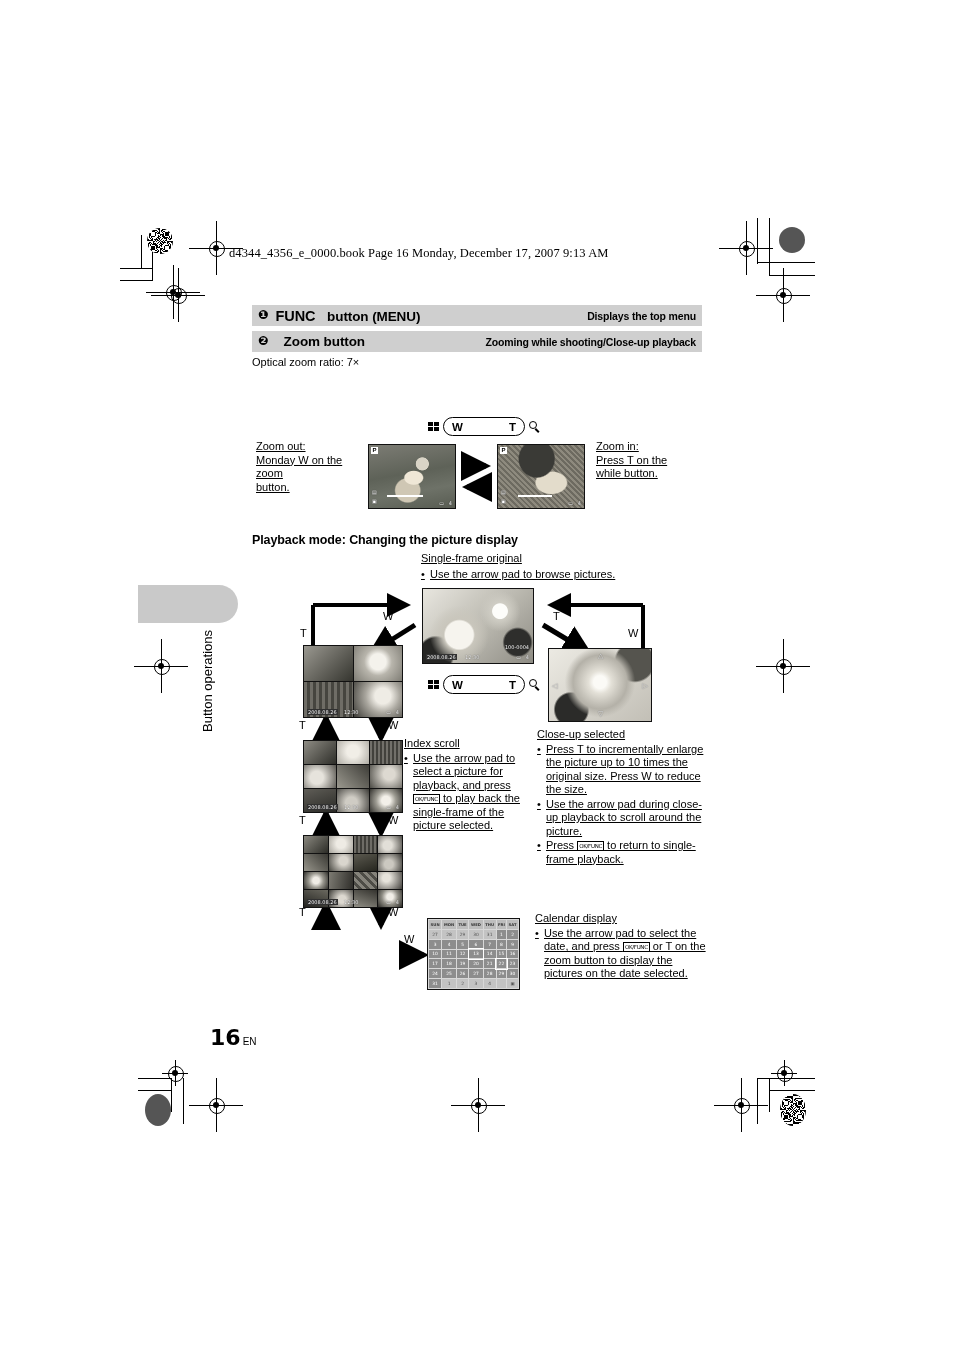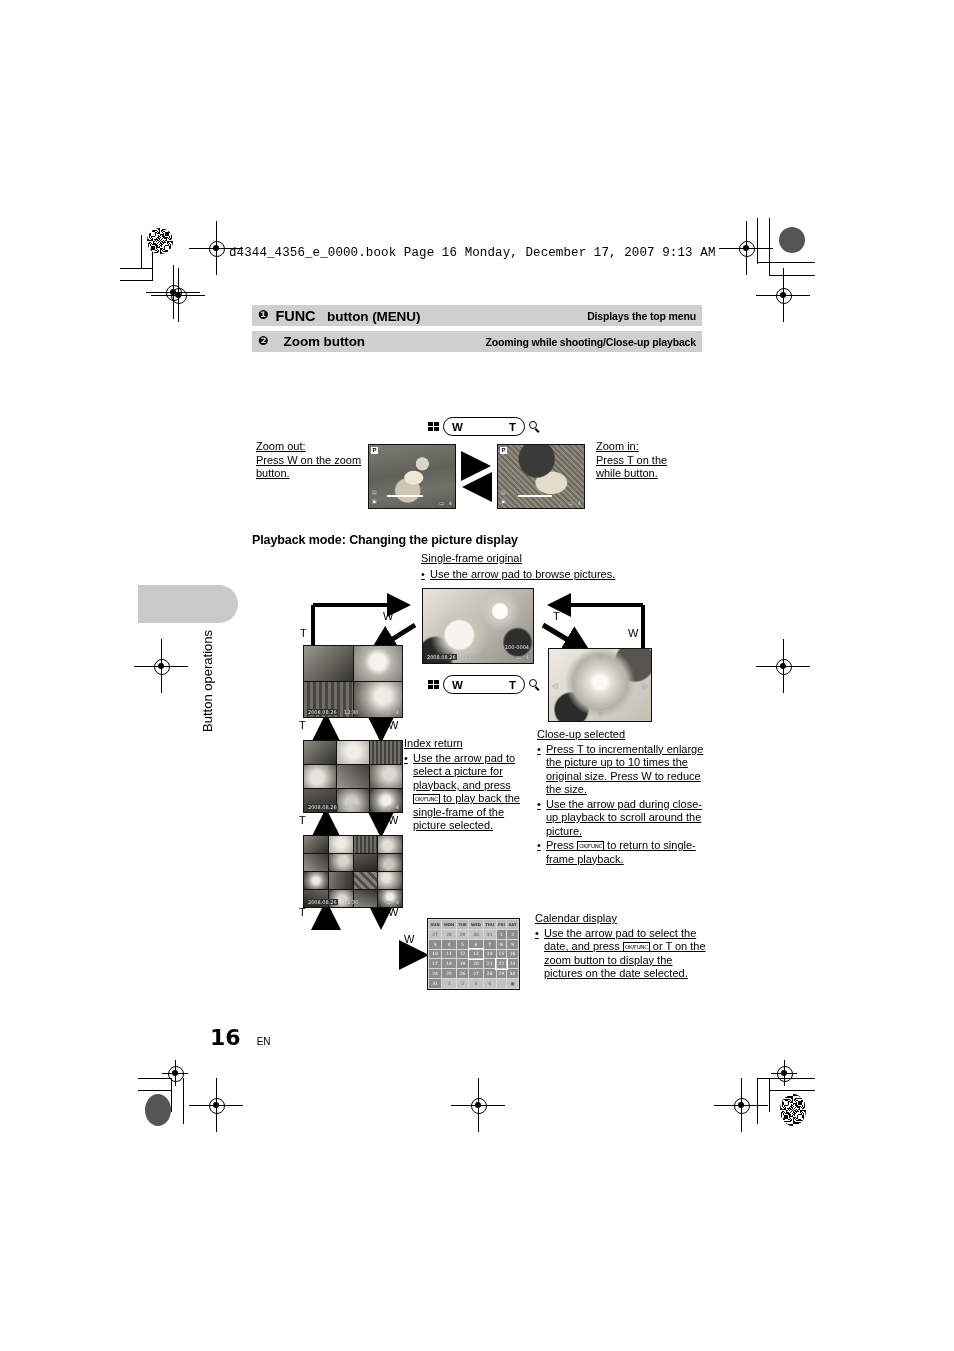--- a/index.html
+++ b/index.html
@@ -17,21 +17,21 @@
   .reg.long .v{top:-14px;height:54px;}
 
   .dot{position:absolute;border-radius:50%;}
   .dot.solid{background:#555;}
   .dot.hatch{background:
      repeating-conic-gradient(from 0deg,#000 0deg 2deg,#fff 2deg 4deg);}
 
   .cropline{position:absolute;background:#000;}
 
   
-  .filehdr{position:absolute;left:229px;top:246px;font-family:Liberation Mono, monospace;
+  .filehdr{position:absolute;left:229px;top:246px;font-family:Liberation Serif, serif;
            font-size:12.5px;letter-spacing:.1px;white-space:nowrap;}
 
   .content{position:absolute;left:252px;top:305px;width:450px;}
 
   .bar{background:#cfcfcf;height:21px;display:flex;align-items:center;
        padding:0 6px;box-sizing:border-box;margin-bottom:5px;}
   .bar .num{font-size:12.5px;line-height:1;margin-right:7px;
             font-family:"DejaVu Sans",sans-serif;font-weight:700;}
   .bar .ttl{font-size:13.5px;font-weight:700;letter-spacing:-.1px;}
   .bar .ttl .big{font-size:14.5px;font-weight:700;}
@@ -79,21 +79,21 @@
   .arrowlbl{font-size:11px;}
 
   .sidetab{position:absolute;left:138px;top:585px;width:100px;height:38px;
            background:#c9c9c9;border-radius:0 19px 19px 0;}
   .sidetxt{position:absolute;left:200px;top:630px;width:20px;
            writing-mode:vertical-rl;transform:rotate(180deg);
            font-size:13px;white-space:nowrap;}
 
   .pageno{position:absolute;left:210px;top:1025px;}
   .pageno .n{font-size:22px;font-weight:700;font-family:"DejaVu Sans",sans-serif;}
-  .pageno .en{font-size:10px;margin-left:16px;}
+  .pageno .en{font-size:10px;margin-left:2px;}
 
   
   .cal{position:absolute;background:#d8d8d8;border:1px solid #111;box-sizing:border-box;}
   .cal table{border-collapse:collapse;width:100%;height:100%;}
   .cal td,.cal th{font-size:4.4px;font-family:"DejaVu Sans",sans-serif;
        text-align:center;color:#fff;background:#8d8d8d;border:.4px solid #d8d8d8;padding:0;}
   .cal th{background:#bdbdbd;color:#333;font-size:3.8px;}
   .cal td.pale{background:#c3c3c3;color:#555;}
   .cal td.sel{outline:1px solid #fff;}
 
@@ -212,20 +212,21 @@
     <span class="ttl"><span class="big">FUNC</span><span class="norm"> button (MENU)</span></span>
     <span class="right">Displays the top menu</span>
   </div>
 
   <div class="bar" style="margin-bottom:4px;">
     <span class="num">❷</span>
     <span class="ttl"><span class="norm">Zoom button</span></span>
     <span class="right">Zooming while shooting/Close-up playback</span>
   </div>
 
+  <div class="small-txt">Optical zoom ratio: 7×</div>
 </div>
 
 <div class="lever" style="position:absolute;left:428px;top:417px;">
   <span class="idxicon">
       <i></i>
       <i></i>
       <i></i>
       <i></i>
     </span>
   <span class="pill">
@@ -233,21 +234,21 @@
     <span>T</span>
   </span>
   <span class="magn">
       <b></b>
       <u></u>
     </span>
 </div>
 
 <div class="capt" style="position:absolute;left:256px;top:440px;width:110px;">
   <div>Zoom out:</div>
-  <div>Press W on the zoom</div>
+  <div>Monday W on the zoom</div>
   <div>button.</div>
 </div>
 
 <div class="lcd" style="left:368px;top:444px;width:88px;height:65px;position:absolute;">
   <div class="ph" style="background:
     radial-gradient(circle at 62% 30%, #d9d4c6 0 9%, transparent 10%),
     radial-gradient(ellipse at 52% 52%, #efe7d6 0 14%, transparent 16%),
     radial-gradient(ellipse at 45% 72%, #cfc7b4 0 18%, transparent 20%),
     linear-gradient(170deg,#7c7c74 0%,#5e6258 45%,#6e7268 70%,#585c52 100%);"></div>
   <div class="pmark">P</div>
@@ -440,21 +441,21 @@
     <div style="background:linear-gradient(20deg,#908e85,#34332e);"></div>
     <div style="background:radial-gradient(circle at 50% 40%,#f1eee7 0 20%,#8d8b82 52%,#2b2a26);"></div>
   </div>
   <div class="osd" style="left:3px;bottom:2px;background:#333;padding:0 1px;">2008.08.26</div>
   <div class="osd" style="left:40px;bottom:2px;">12:30</div>
   <div class="osd" style="right:3px;bottom:2px;">4</div>
   <div class="osd" style="right:11px;bottom:2px;">▭</div>
 </div>
 
 <div class="capt" style="position:absolute;left:404px;top:737px;width:122px;">
-  <div class="hd">Index return</div>
+  <div class="hd">Index scroll</div>
   <div class="bl">
       <span class="b">•</span>
       <span>Use the arrow pad to select a picture for playback, and press <span class="okfunc">OK/FUNC</span> to play back the single-frame of the picture selected.</span>
     </div>
 </div>
 
 <div class="cal" style="left:427px;top:918px;width:93px;height:72px;">
   <table>
     <tbody>
         <tr>

